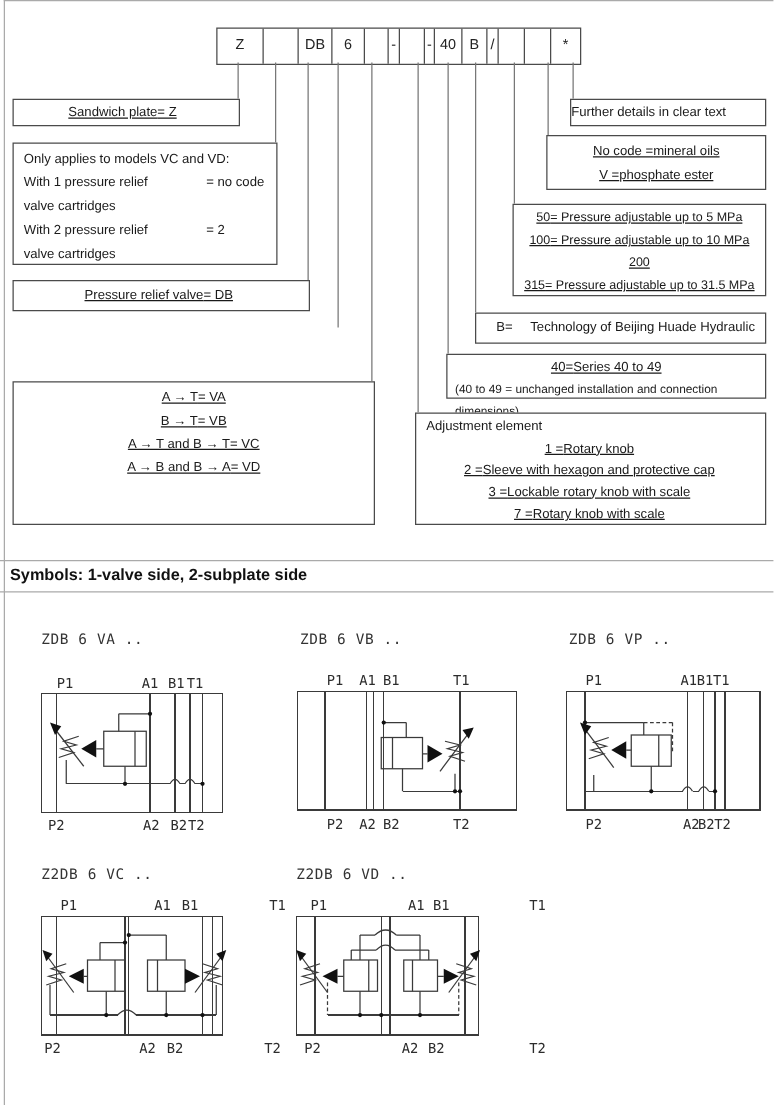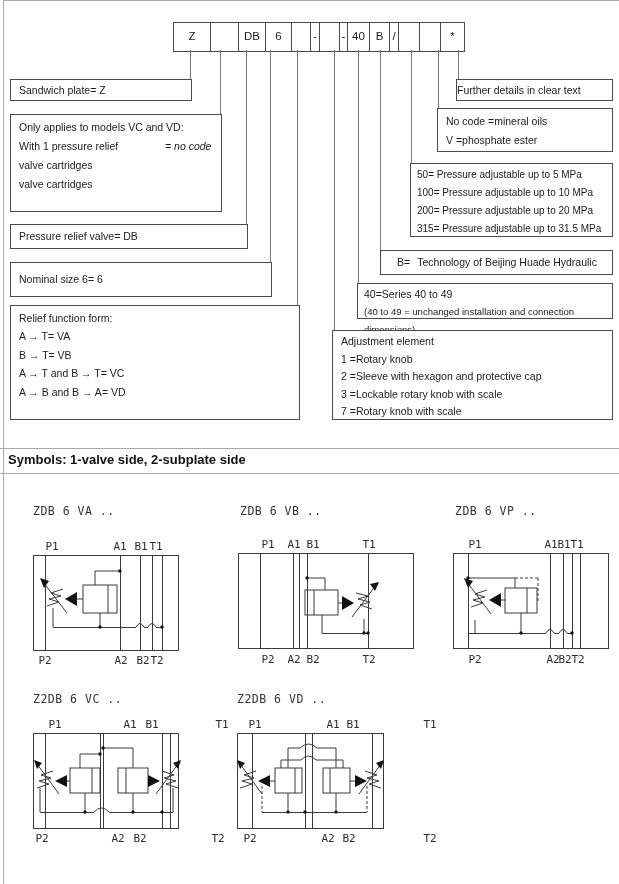--- a/index.html
+++ b/index.html
@@ -7,23 +7,23 @@
         font-family:"Liberation Sans",sans-serif;color:#1a1a1a;}
   .vl{position:absolute;width:1px;background:#777;}
   .hl{position:absolute;height:1px;background:#aaa;}
   .abox{position:absolute;border:1px solid #4a4a4a;background:#fff;box-sizing:border-box;
         font-size:10.5px;color:#1a1a1a;}
   .coderow{position:absolute;left:173px;top:22px;height:28px;display:flex;
            border:1px solid #4a4a4a;box-sizing:content-box;background:#fff;}
   .ccell{border-right:1px solid #4a4a4a;text-align:center;font-size:11.5px;line-height:27px;
          box-sizing:border-box;color:#222;}
   .ccell:last-child{border-right:none;}
-  .flexrow{display:flex;justify-content:flex-start;}
+  .flexrow{display:flex;justify-content:center;text-decoration:underline;}
   .rowline{position:relative;line-height:19px;}
-  .codecol{position:absolute;left:146px;top:0;font-style:italic;}
+  .codecol{position:absolute;left:146px;top:0;}
   .symtitle{position:absolute;font-family:"DejaVu Sans Mono",monospace;font-size:11.5px;
             color:#333;letter-spacing:0.5px;white-space:pre;}
   .symsvg{position:absolute;}
   .hdr{position:absolute;left:8px;top:452px;font-size:13px;font-weight:bold;color:#111;}
   svg text{font-family:"DejaVu Sans Mono",monospace;font-size:11px;fill:#2c2c2c;}
 </style>
 </head>
 <body>
 
 <div id="page">
@@ -67,39 +67,36 @@
     </div>
   </div>
 
   <div class="abox" style="left:10px;top:114px;width:212px;height:98px;padding:3px 6px 0 8px">
     <div class="rowline">Only applies to models VC and VD:</div>
     <div class="rowline">
       <span>With 1 pressure relief</span>
       <span class="codecol">= no code</span>
     </div>
     <div class="rowline">valve cartridges</div>
+    <div class="rowline">
+      <span>With 2 pressure relief</span>
+      <span class="codecol">= 2</span>
+    </div>
     <div class="rowline">valve cartridges</div>
   </div>
 
   <div class="abox" style="left:10px;top:224px;width:238px;height:25px;padding:0 12px 0 8px;line-height:23px">
     <div class="flexrow">
       <span>Pressure relief valve</span>
       <span>= DB</span>
     </div>
   </div>
 
-  <div class="abox" style="left:10px;top:262px;width:262px;height:35px;padding:0 18px 0 8px;line-height:33px">
-    <div class="flexrow">
-      <span>Nominal size 6</span>
-      <span>= 6</span>
-    </div>
-  </div>
 
   <div class="abox" style="left:10px;top:305px;width:290px;height:115px;padding:3px 8px 0 8px">
-    <div style="line-height:18px">Relief function form:</div>
     <div class="flexrow" style="line-height:18.5px">
       <span>A → T</span>
       <span>= VA</span>
     </div>
     <div class="flexrow" style="line-height:18.5px">
       <span>B → T</span>
       <span>= VB</span>
     </div>
     <div class="flexrow" style="line-height:18.5px">
       <span>A → T and B → T</span>
@@ -130,32 +127,31 @@
     <div class="flexrow" style="line-height:18px">
       <span>50</span>
       <span>= Pressure adjustable up to 5 MPa</span>
     </div>
     <div class="flexrow" style="line-height:18px">
       <span>100</span>
       <span>= Pressure adjustable up to 10 MPa</span>
     </div>
     <div class="flexrow" style="line-height:18px">
       <span>200</span>
-      <span>= Pressure adjustable up to 20 MPa</span>
     </div>
     <div class="flexrow" style="line-height:18px">
       <span>315</span>
       <span>= Pressure adjustable up to 31.5 MPa</span>
     </div>
   </div>
 
   <div class="abox" style="left:380px;top:250px;width:233px;height:25px;padding:0 8px 0 16px;line-height:23px">
     <div style="display:flex">
       <span>B=</span>
-      <span style="flex:1;text-align:center">Technology of Beijing Huade Hydraulic</span>
+      <span style="flex:1;text-align:right">Technology of Beijing Huade Hydraulic</span>
     </div>
   </div>
 
   <div class="abox" style="left:357px;top:283px;width:256px;height:36px;padding:1px 6px 0 6px">
     <div class="flexrow" style="line-height:18px">
       <span>40=</span>
       <span>Series 40 to 49</span>
     </div>
     <div style="line-height:18px;font-size:9.5px">(40 to 49 = unchanged installation and  connection dimensions)</div>
   </div>

